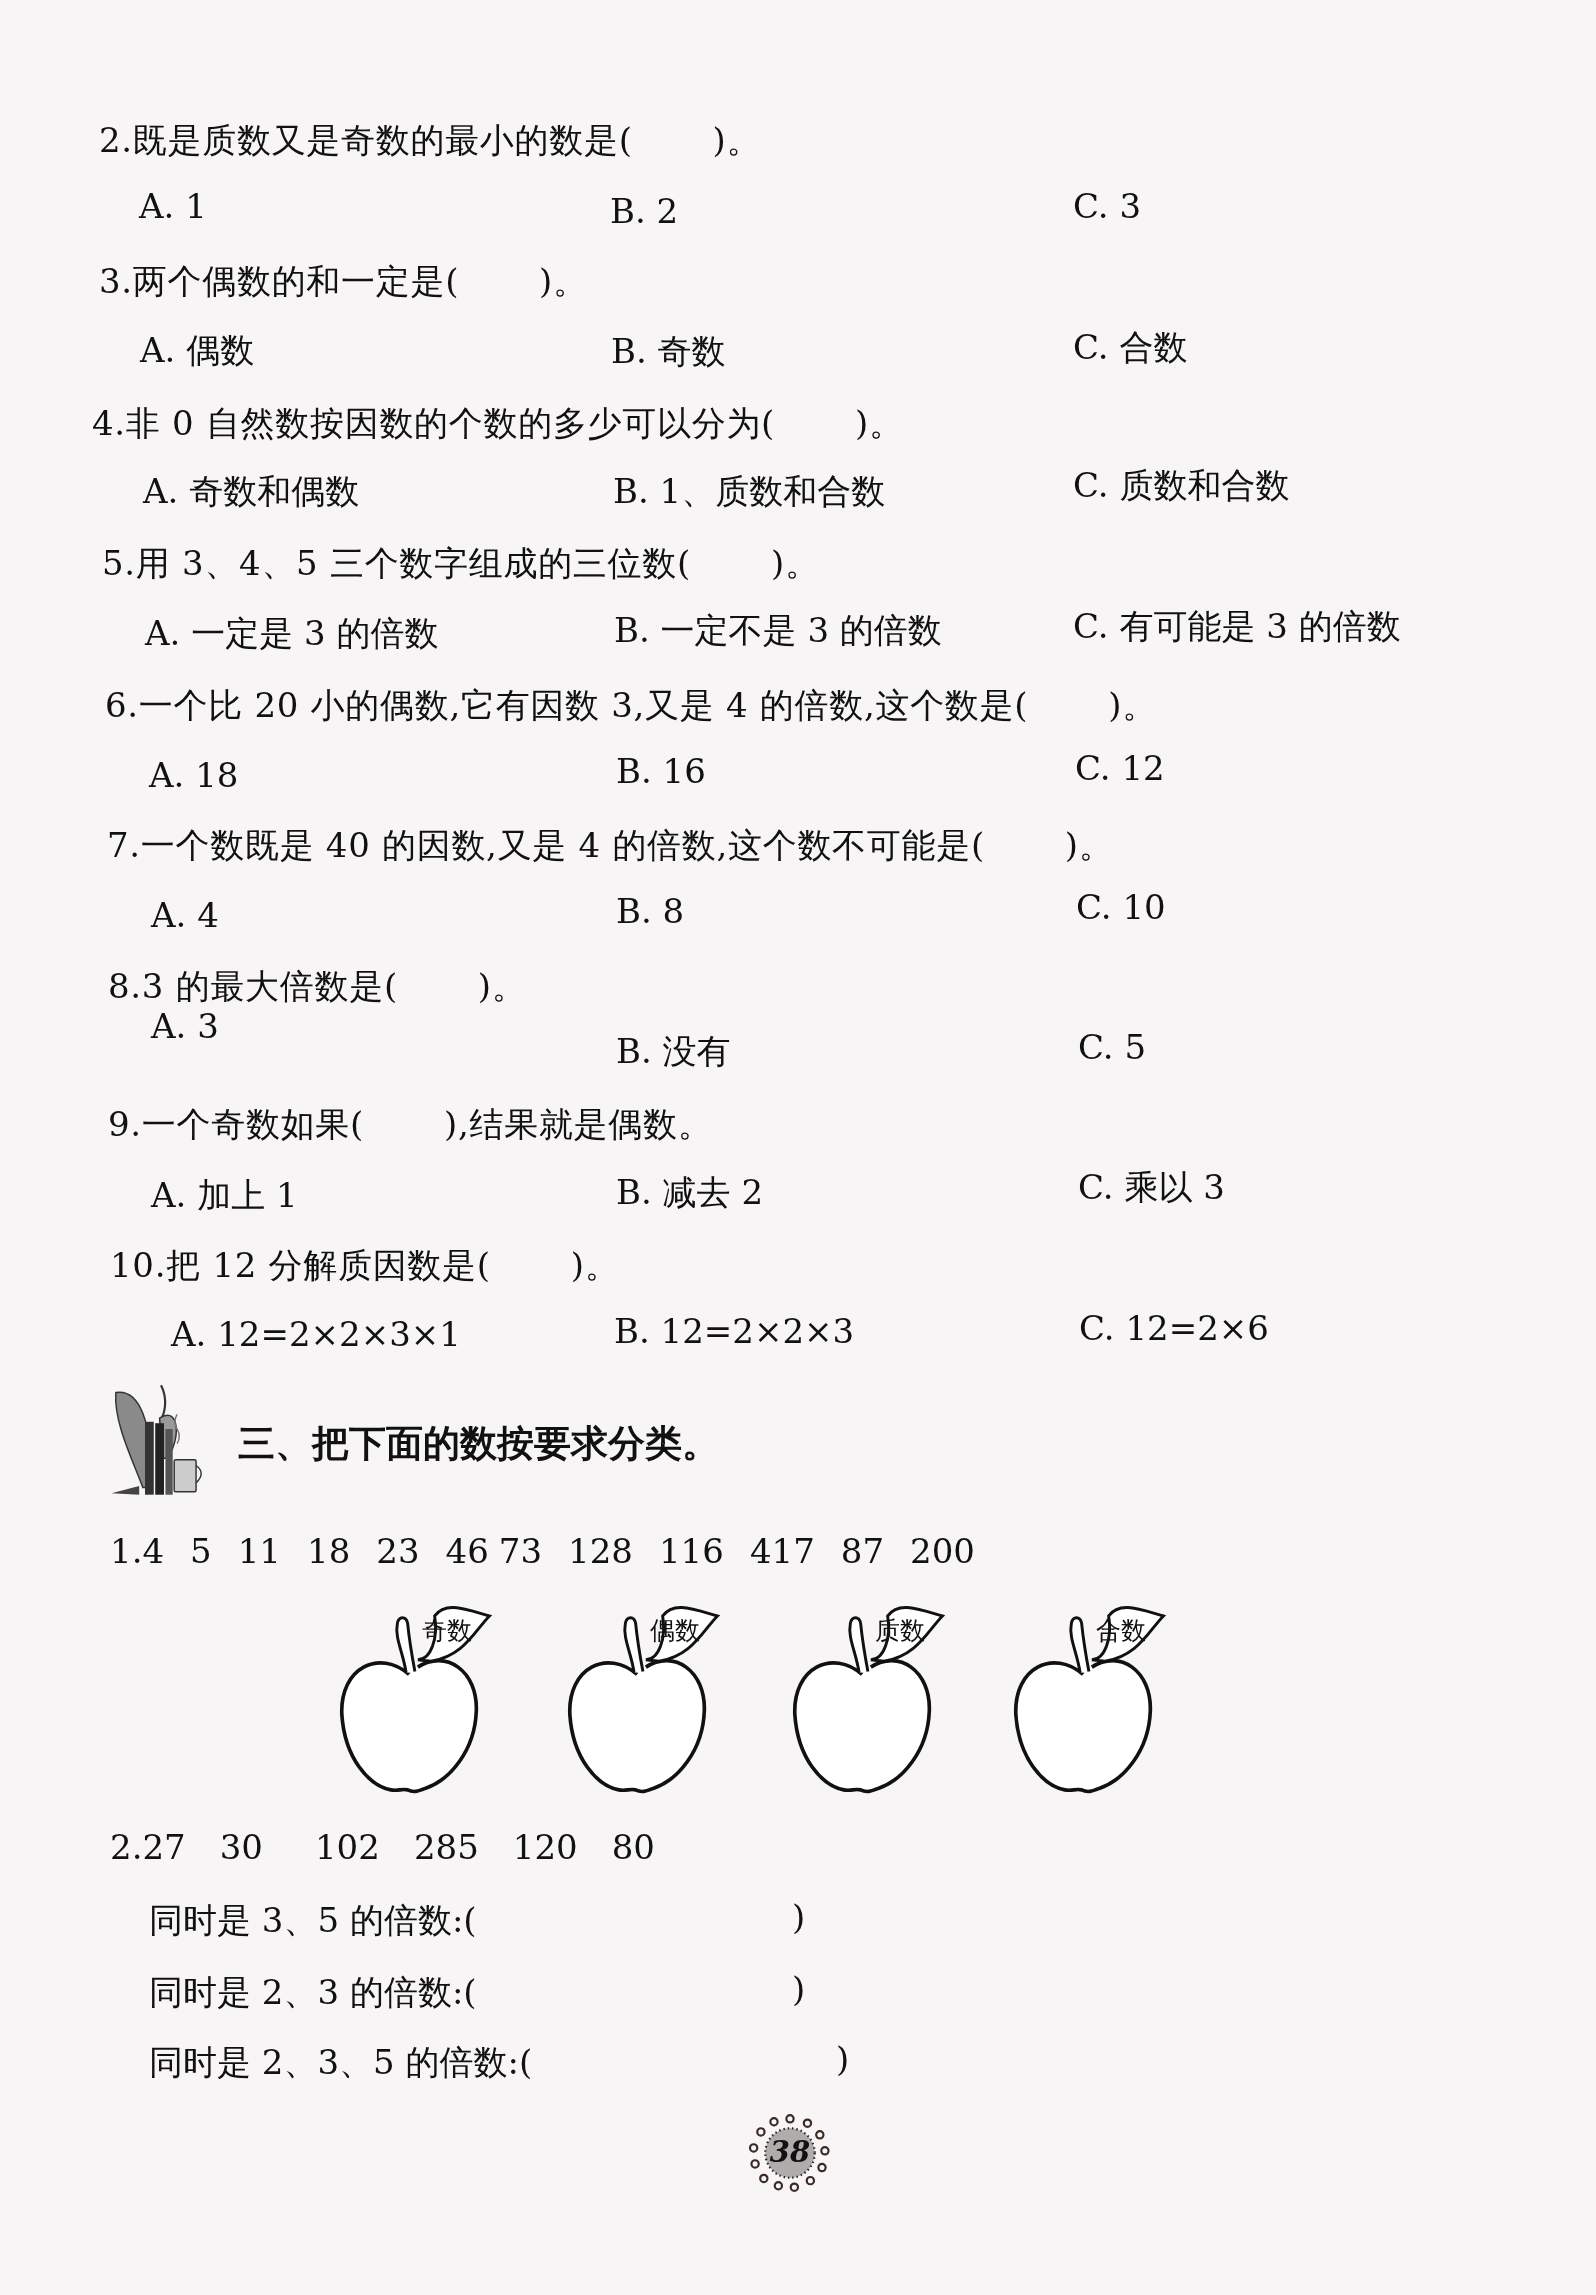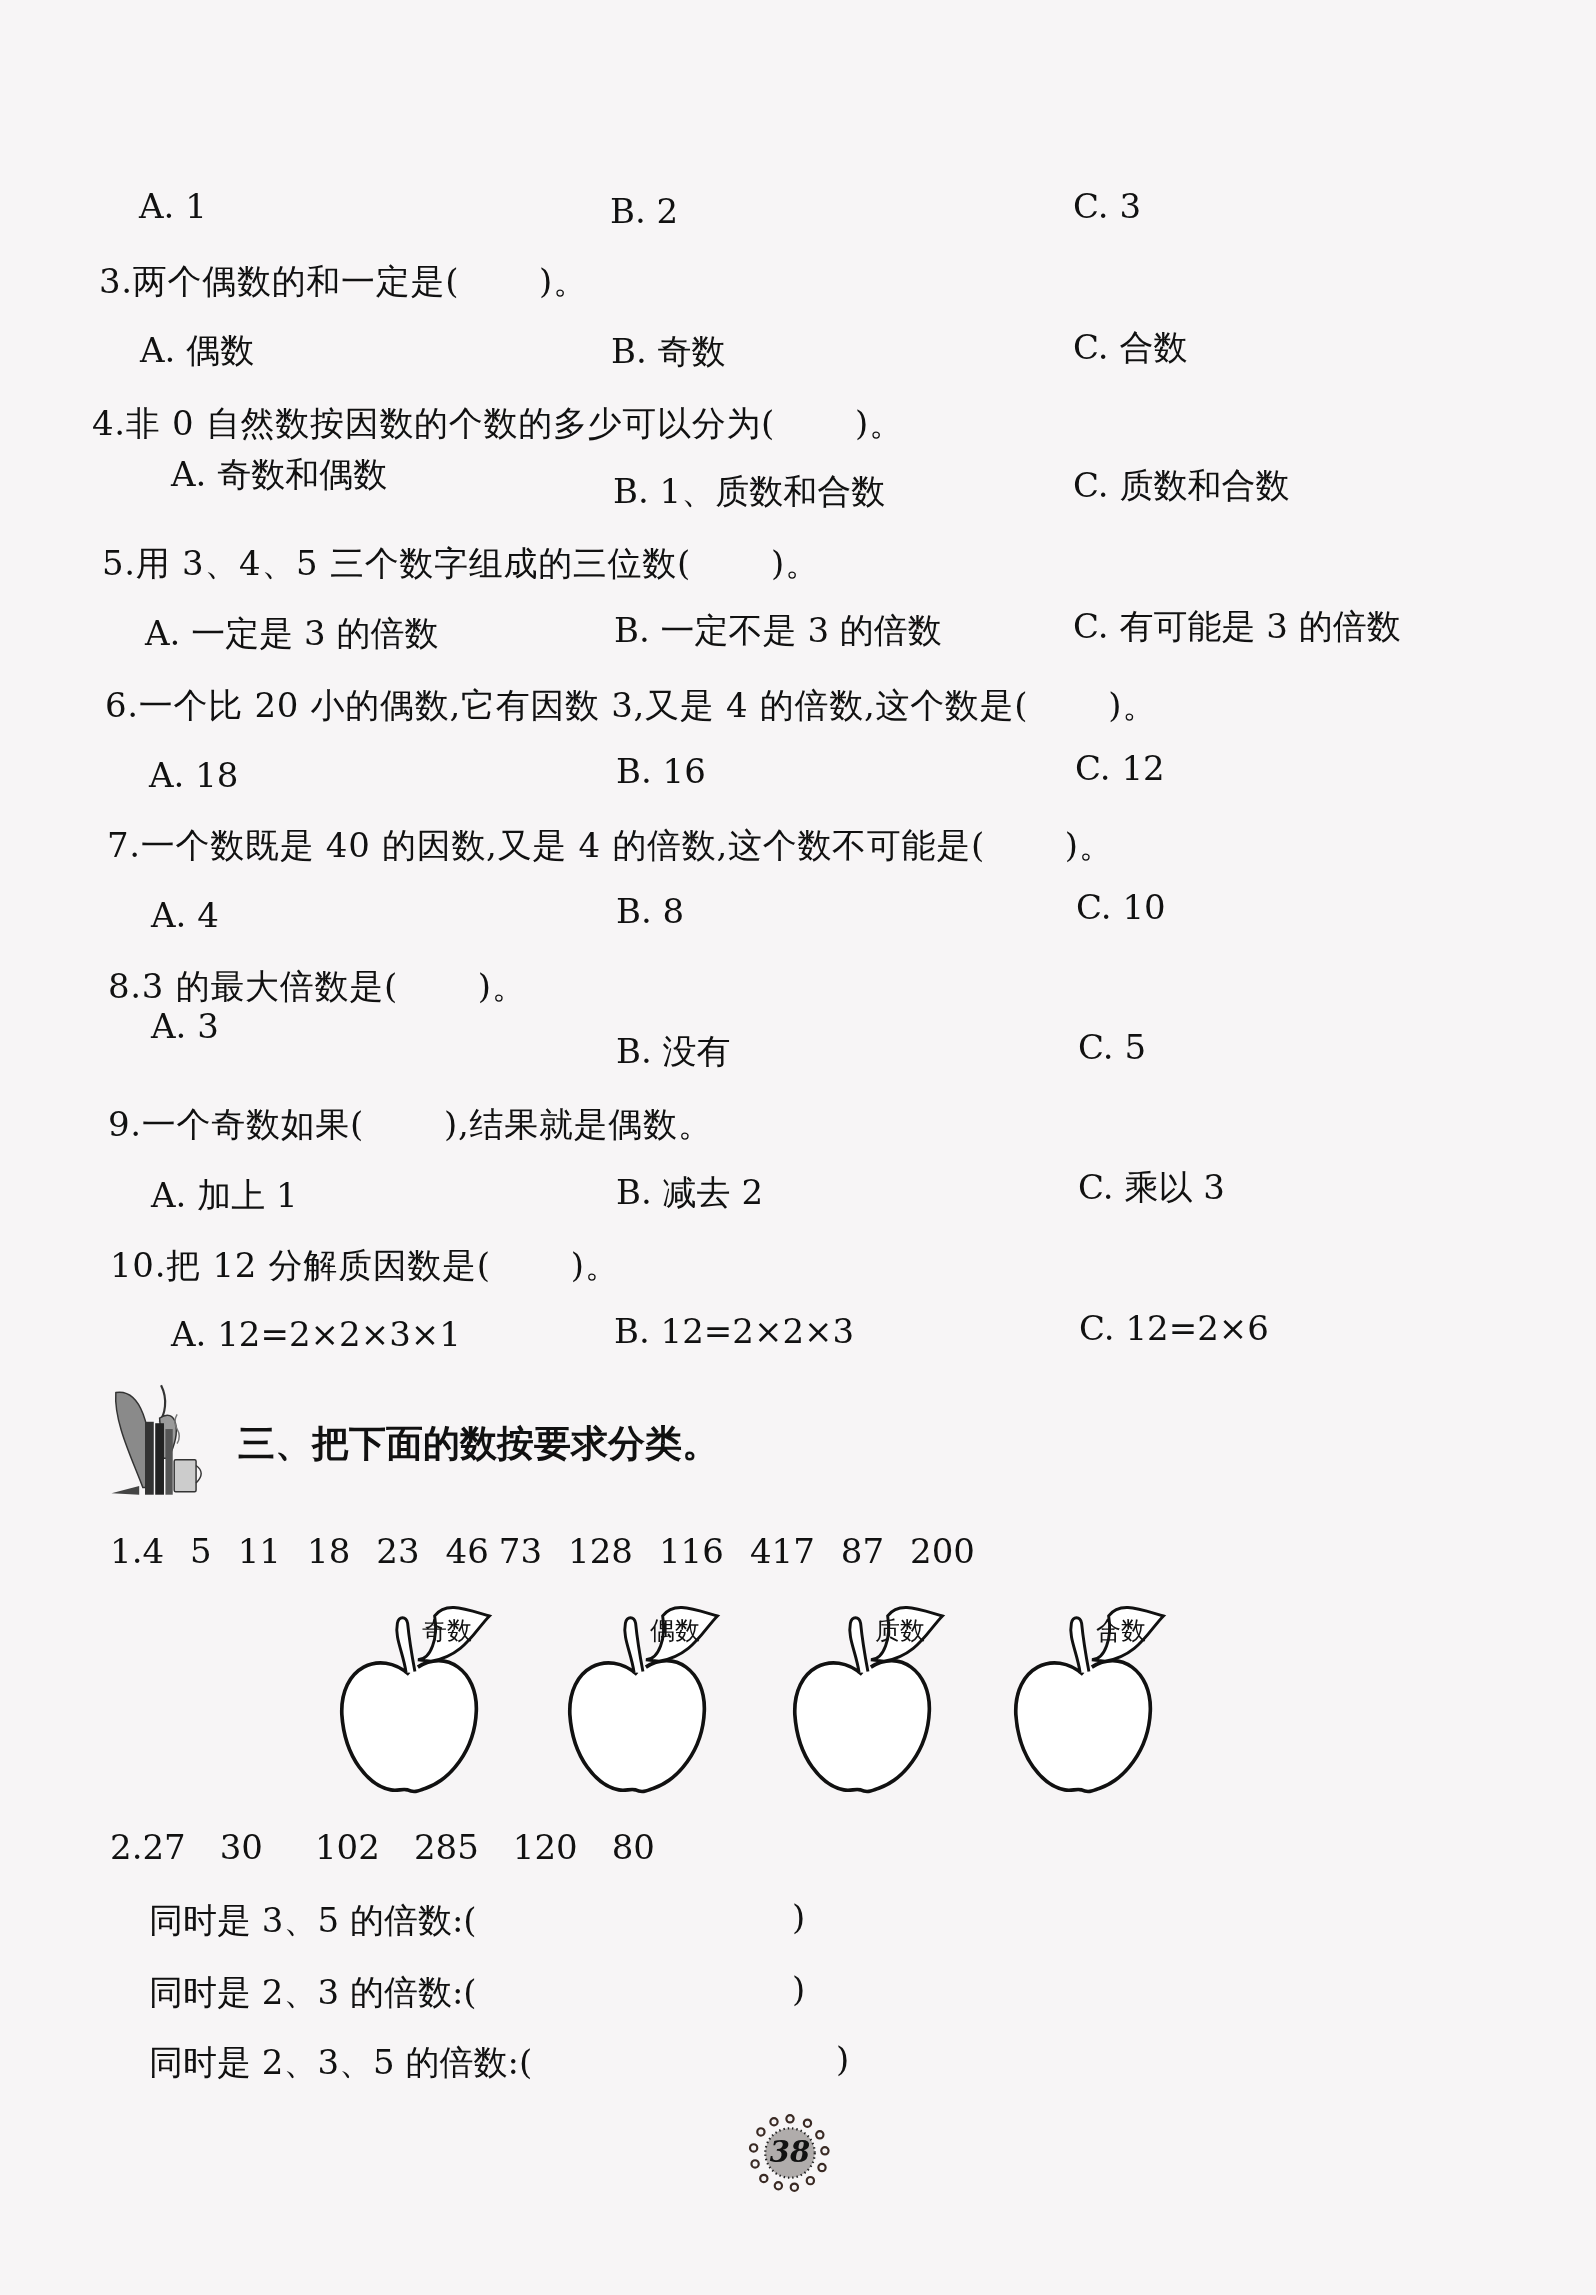--- a/index.html
+++ b/index.html
@@ -82,35 +82,38 @@
     font-style: italic;
     font-size: 29px;
     line-height: 37px;
   }
 </style>
 </head>
 <body>
 
 <div class="page">
 
+  <div class="q" style="left:99px; top:118px;">
+    <span>2.</span><span>既是质数又是奇数的最小的数是(</span><span class="blank" style="width:80px;"></span><span>)。</span>
+  </div>
   <div class="opt" style="left:139px; top:184px;">A. 1</div>
   <div class="opt" style="left:610px; top:189px;">B. 2</div>
   <div class="opt" style="left:1073px; top:184px;">C. 3</div>
 
   <div class="q" style="left:99px; top:259px;">
     <span>3.</span><span>两个偶数的和一定是(</span><span class="blank" style="width:80px;"></span><span>)。</span>
   </div>
   <div class="opt" style="left:140px; top:328px;">A. 偶数</div>
   <div class="opt" style="left:611px; top:329px;">B. 奇数</div>
   <div class="opt" style="left:1073px; top:325px;">C. 合数</div>
 
   <div class="q" style="left:92px; top:401px;">
     <span>4.</span><span>非 0 自然数按因数的个数的多少可以分为(</span><span class="blank" style="width:80px;"></span><span>)。</span>
   </div>
-  <div class="opt" style="left:143px; top:452px;margin-left:28px;">A. 奇数和偶数</div>
+  <div class="opt" style="left:143px; top:469px;">A. 奇数和偶数</div>
   <div class="opt" style="left:613px; top:469px;">B. 1、质数和合数</div>
   <div class="opt" style="left:1073px; top:463px;">C. 质数和合数</div>
 
   <div class="q" style="left:102px; top:541px;">
     <span>5.</span><span>用 3、4、5 三个数字组成的三位数(</span><span class="blank" style="width:80px;"></span><span>)。</span>
   </div>
   <div class="opt" style="left:145px; top:611px;">A. 一定是 3 的倍数</div>
   <div class="opt" style="left:614px; top:608px;">B. 一定不是 3 的倍数</div>
   <div class="opt" style="left:1073px; top:604px;">C. 有可能是 3 的倍数</div>
 

